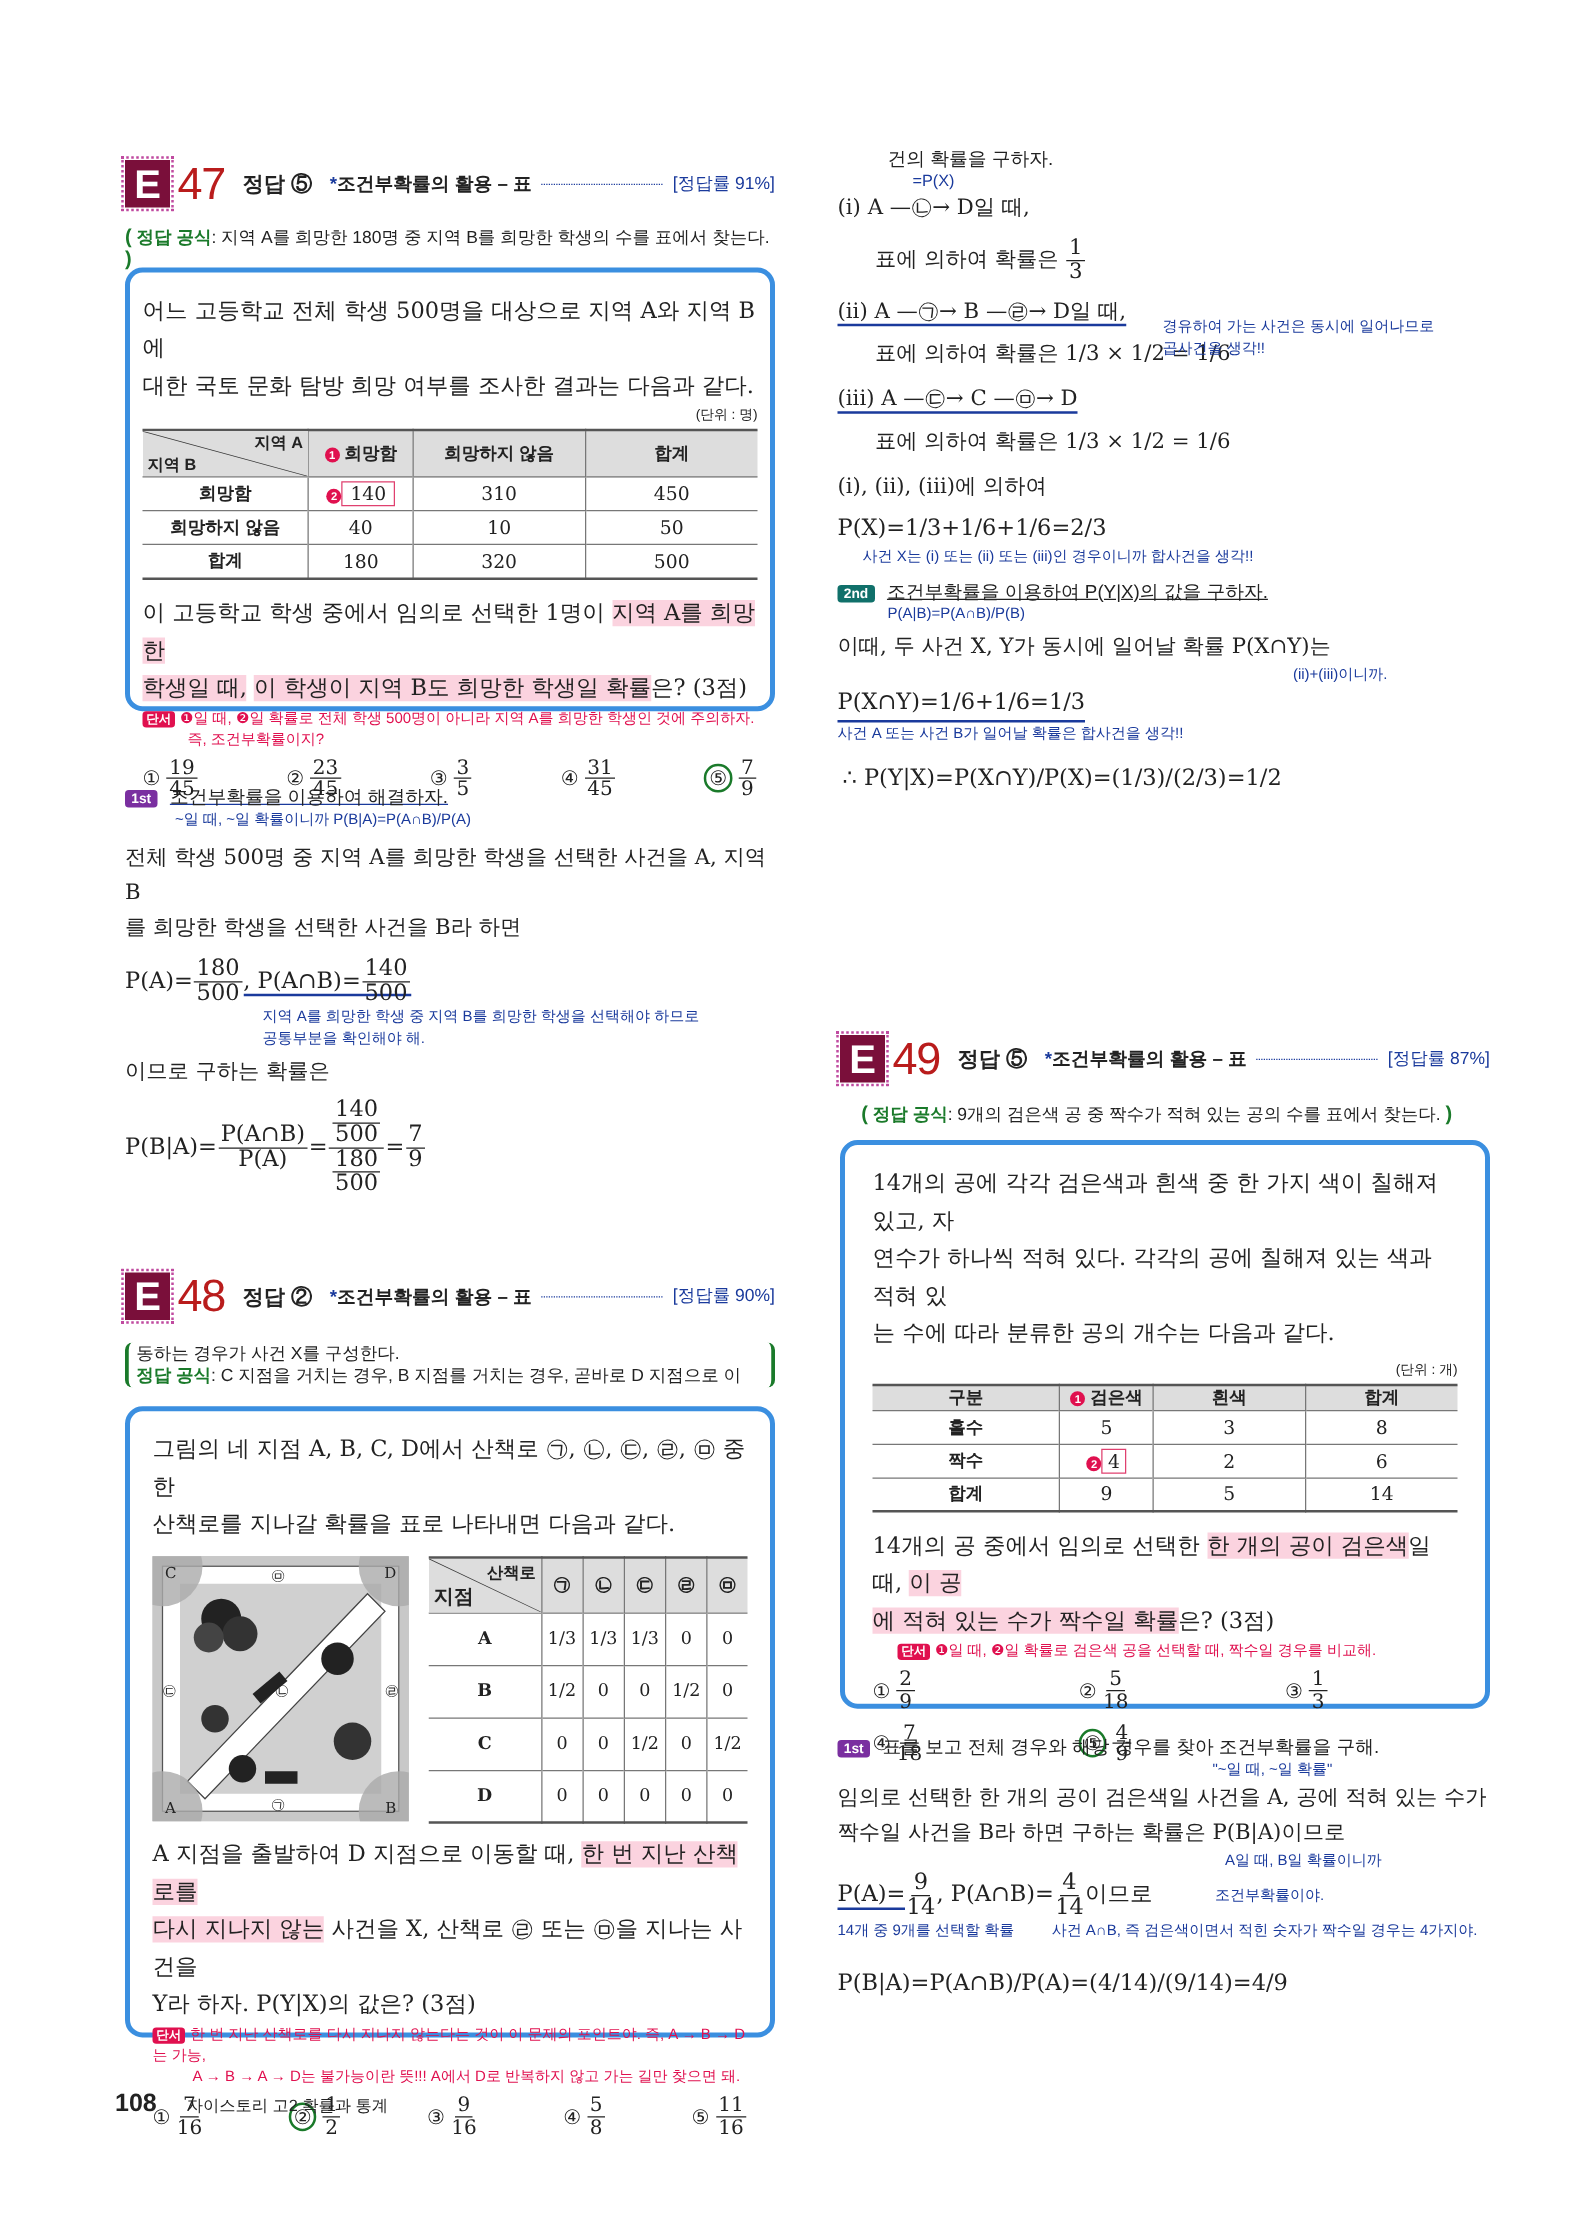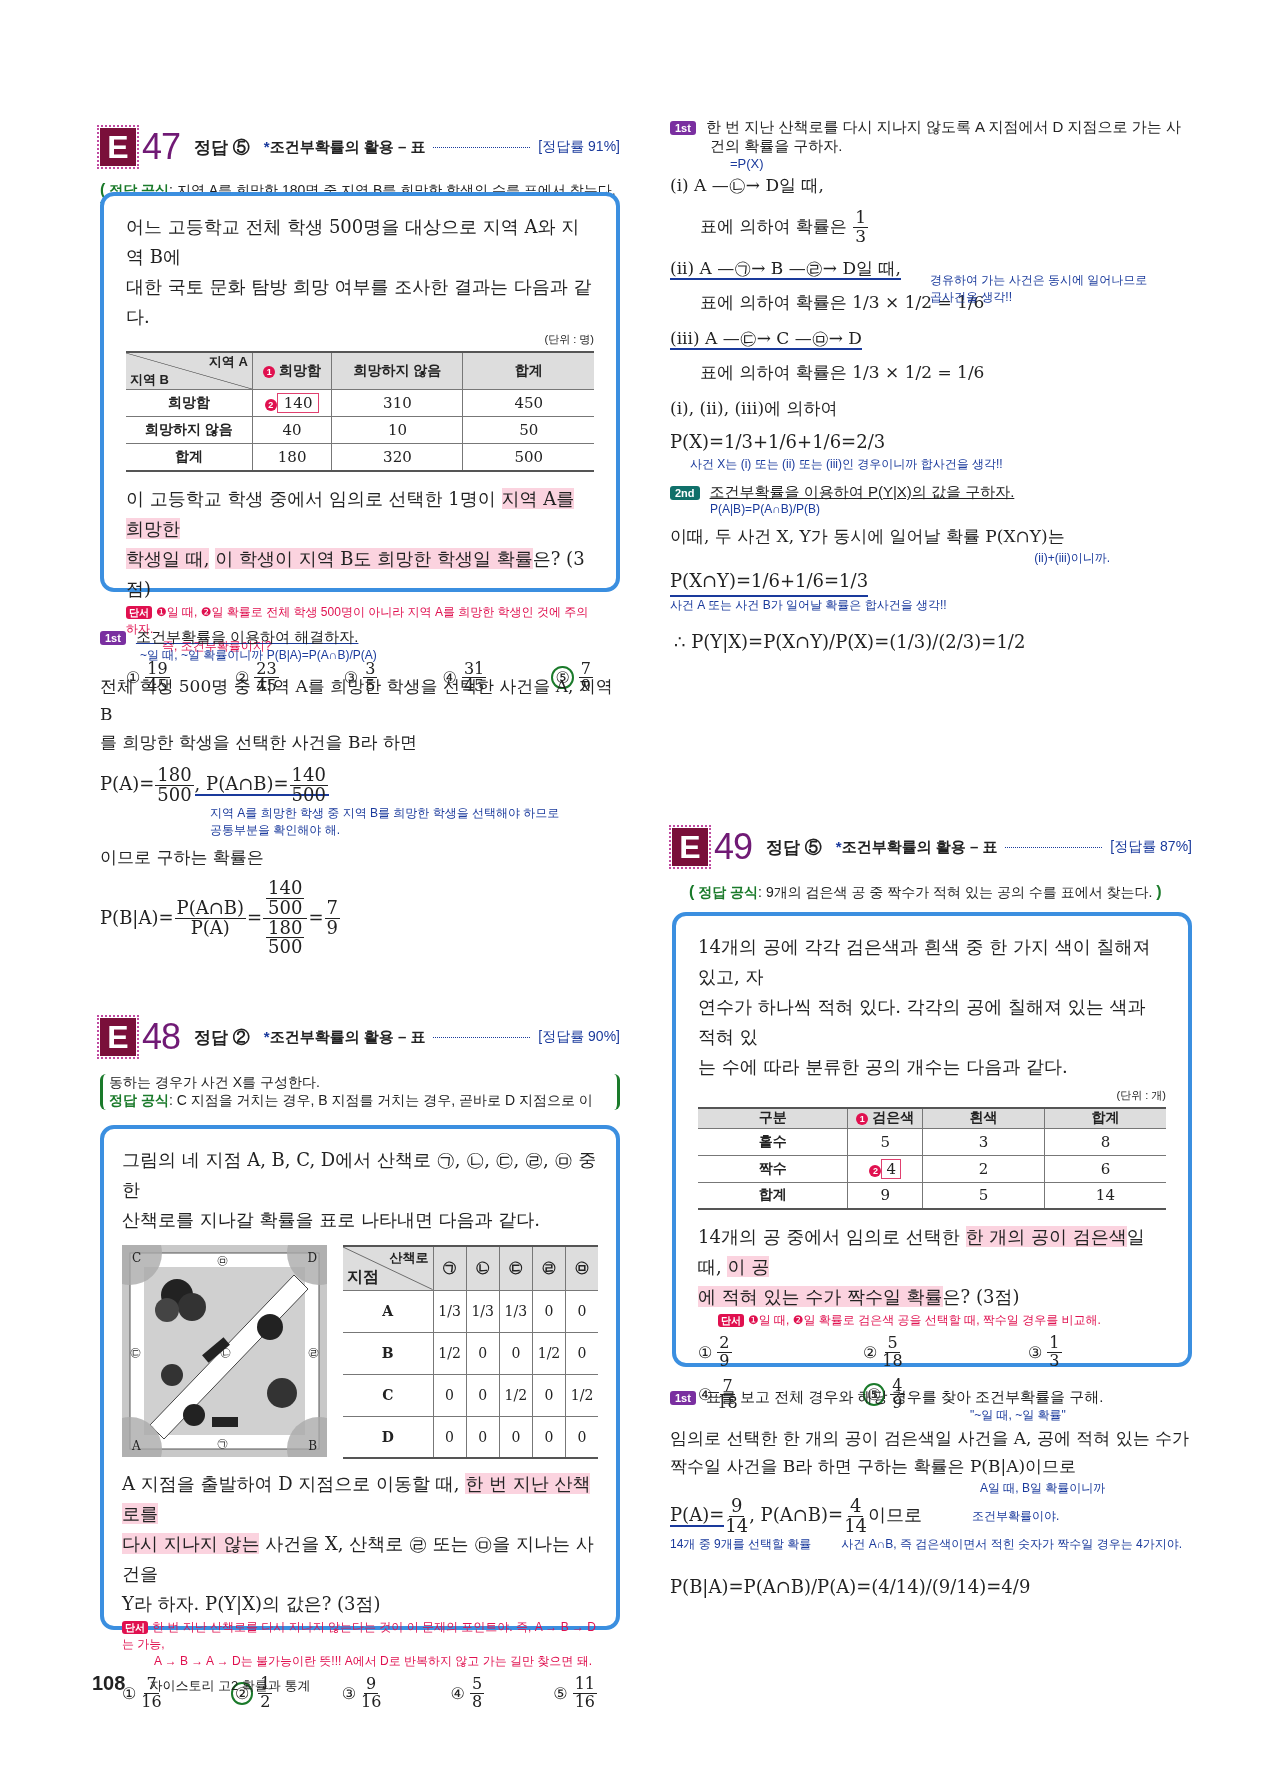--- a/index.html
+++ b/index.html
@@ -1,20 +1,20 @@
 <!DOCTYPE html>
 <html><head>
 <meta charset="utf-8">
 <style>
 *{box-sizing:border-box;margin:0;padding:0}
 body{width:1263px;height:1775px;background:#fff;position:relative;overflow:hidden;font-family:"DejaVu Serif","Liberation Serif",serif;color:#222}
 .abs{position:absolute}
 .hdr{display:flex;align-items:center;height:44px}
 .ebox{width:36px;height:38px;background:#7a0f3a;color:#fff;font:bold 32px "Liberation Sans",sans-serif;display:flex;align-items:center;justify-content:center;outline:2px dotted #c04aa0;outline-offset:1px}
-.qnum{font:36px "Liberation Sans",sans-serif;color:#701a75;margin-left:6px;letter-spacing:-1px}
+.qnum{font:36px "Liberation Sans",sans-serif;color:#b91c1c;margin-left:6px;letter-spacing:-1px}
 .ans{font:bold 17px "Liberation Sans",sans-serif;margin-left:14px;color:#222}
 .topic{font:bold 15px "Liberation Sans",sans-serif;color:#222;margin-left:14px}
 .topic .star{color:#1a3a9c}
 .dots{flex:1;border-bottom:1px dotted #1a3a9c;margin:0 8px;height:1px;align-self:center}
 .rate{font:14px "Liberation Sans",sans-serif;color:#1a3a9c}
 .formula{font:14px "Liberation Sans",sans-serif;color:#222;margin-top:6px}
 .formula .lbl{color:#1a7a2a;font-weight:bold}
 .formula .br{color:#1a7a2a;font-weight:bold;font-size:16px}
 .qbox{border:4px solid #3b8fe0;border-radius:14px;background:#fff}
 .qtext{font-size:18px;line-height:30px}
@@ -51,21 +51,21 @@
   <div class="qnum">47</div>
   <div class="ans">정답 ⑤</div>
   <div class="topic"><span class="star">*</span><span>조건부확률의 활용 – 표</span></div>
   <div class="dots"></div>
   <div class="rate">[정답률 91%]</div>
 </div>
 <div class="abs formula" style="left:100px;top:175px;width:520px">
   <span class="br">(</span> <span class="lbl">정답 공식</span><span>: 지역 A를 희망한 180명 중 지역 B를 희망한 학생의 수를 표에서 찾는다.</span> <span class="br">)</span>
 </div>
 
-<div class="abs qbox" style="left:100px;top:192px;width:520px;height:400px;padding:16px 22px">
+<div class="abs qbox" style="left:100px;top:214px;width:520px;height:355px;padding:16px 10px">
   <div class="qtext">
     <div>어느 고등학교 전체 학생 500명을 대상으로 지역 A와 지역 B에</div>
     <div>대한 국토 문화 탐방 희망 여부를 조사한 결과는 다음과 같다.</div>
   </div>
   <div class="unit">(단위 : 명)</div>
   <table class="tb" style="margin-top:4px">
     <tbody>
         <tr>
       <th style="width:27%;position:relative;text-align:left;padding:0 4px">
         <svg class="abs" style="left:0;top:0" width="100%" height="100%" preserveAspectRatio="none" viewBox="0 0 100 100">
@@ -331,21 +331,20 @@
         </span>
       </div>
   </div>
 </div>
 
 <div class="abs footer" style="left:92px;top:1672px">
   <span style="font:bold 20px 'Liberation Sans',sans-serif;margin:0">108</span><span>자이스토리 고2 확률과 통계</span>
 </div>
 
 <div class="abs" style="left:670px;top:118px;width:520px">
-  <div class="step"><span class="badge b1">1st</span><span>한 번 지난 산책로를 다시 지나지 않도록 A 지점에서 D 지점으로 가는 사</span></div>
   <div class="step" style="padding-left:40px">건의 확률을 구하자.</div>
   <div class="note" style="padding-left:60px;color:#1a3a9c;font-size:13px">=P(X)</div>
   <div class="body">(i) A —㉡→ D일 때,</div>
   <div class="body" style="padding-left:30px;margin-top:10px"><span>표에 의하여 확률은</span> <span class="frac">
         <span class="n">1</span>
         <span>3</span>
       </span></div>
   <div class="body" style="margin-top:8px;position:relative">
     <span style="border-bottom:2px solid #1a3a9c">(ii) A —㉠→ B —㉣→ D일 때,</span>
     <div class="note abs" style="left:260px;top:18px;width:240px">

